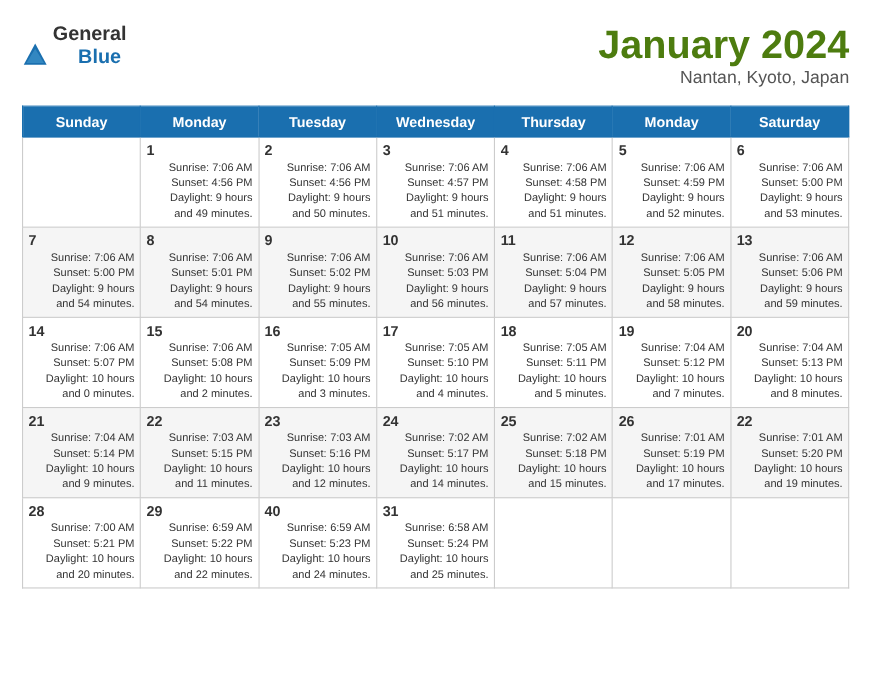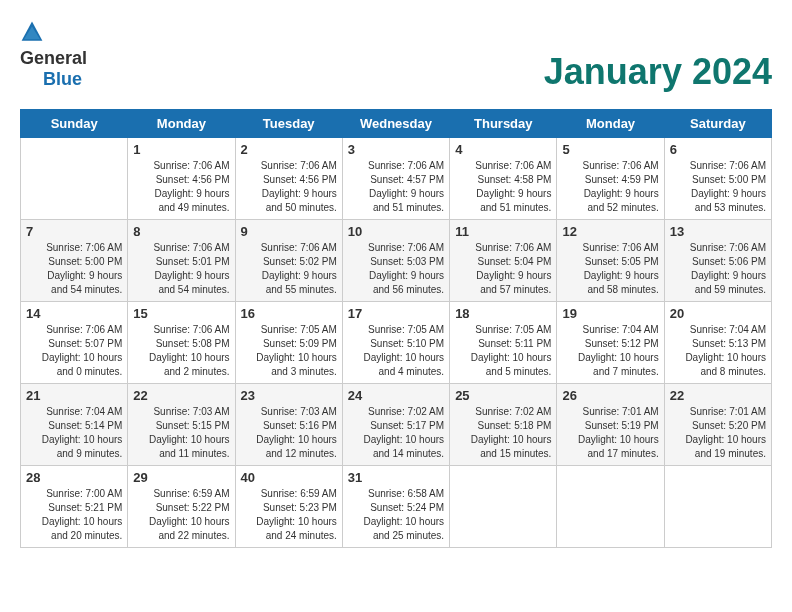--- a/index.html
+++ b/index.html
@@ -11,23 +11,22 @@
       padding: 20px;
     }
     .header {
       display: flex;
       justify-content: space-between;
       align-items: flex-start;
       margin-bottom: 16px;
     }
     .logo {
       display: flex;
-      align-items: flex-start;
+      align-items: flex-end;
       gap: 4px;
-      flex-direction: column;
     }
     .logo-text-general {
       font-size: 18px;
       font-weight: bold;
       color: #333;
     }
     .logo-text-blue {
       font-size: 18px;
       font-weight: bold;
       color: #1a6faf;
@@ -36,22 +35,21 @@
     .logo-icon {
       width: 24px;
       height: 24px;
     }
     .title-section {
       text-align: right;
     }
     .month-title {
       font-size: 36px;
       font-weight: bold;
-      color: #0f766e;
-      margin-top: 31px;
+      color: #4d7c0f;
     }
     .location {
       font-size: 16px;
       color: #555;
     }
     .calendar {
       width: 100%;
       border-collapse: collapse;
       border: 1px solid #ccc;
     }
@@ -102,20 +100,21 @@
       <polygon points="15,2 28,26 2,26" fill="#1a6faf"></polygon>
       <polygon points="15,8 25,24 5,24" fill="#4a9fd4" opacity="0.5"></polygon>
     </svg>
     <div>
       <span class="logo-text-general">General</span><br>
       <span class="logo-text-blue">Blue</span>
     </div>
   </div>
   <div class="title-section">
     <div class="month-title">January 2024</div>
+    <div class="location">Nantan, Kyoto, Japan</div>
   </div>
 </div>
 
 <table class="calendar">
   <thead>
     <tr>
     <th>Sunday</th>
         <th>Monday</th>
         <th>Tuesday</th>
         <th>Wednesday</th>

